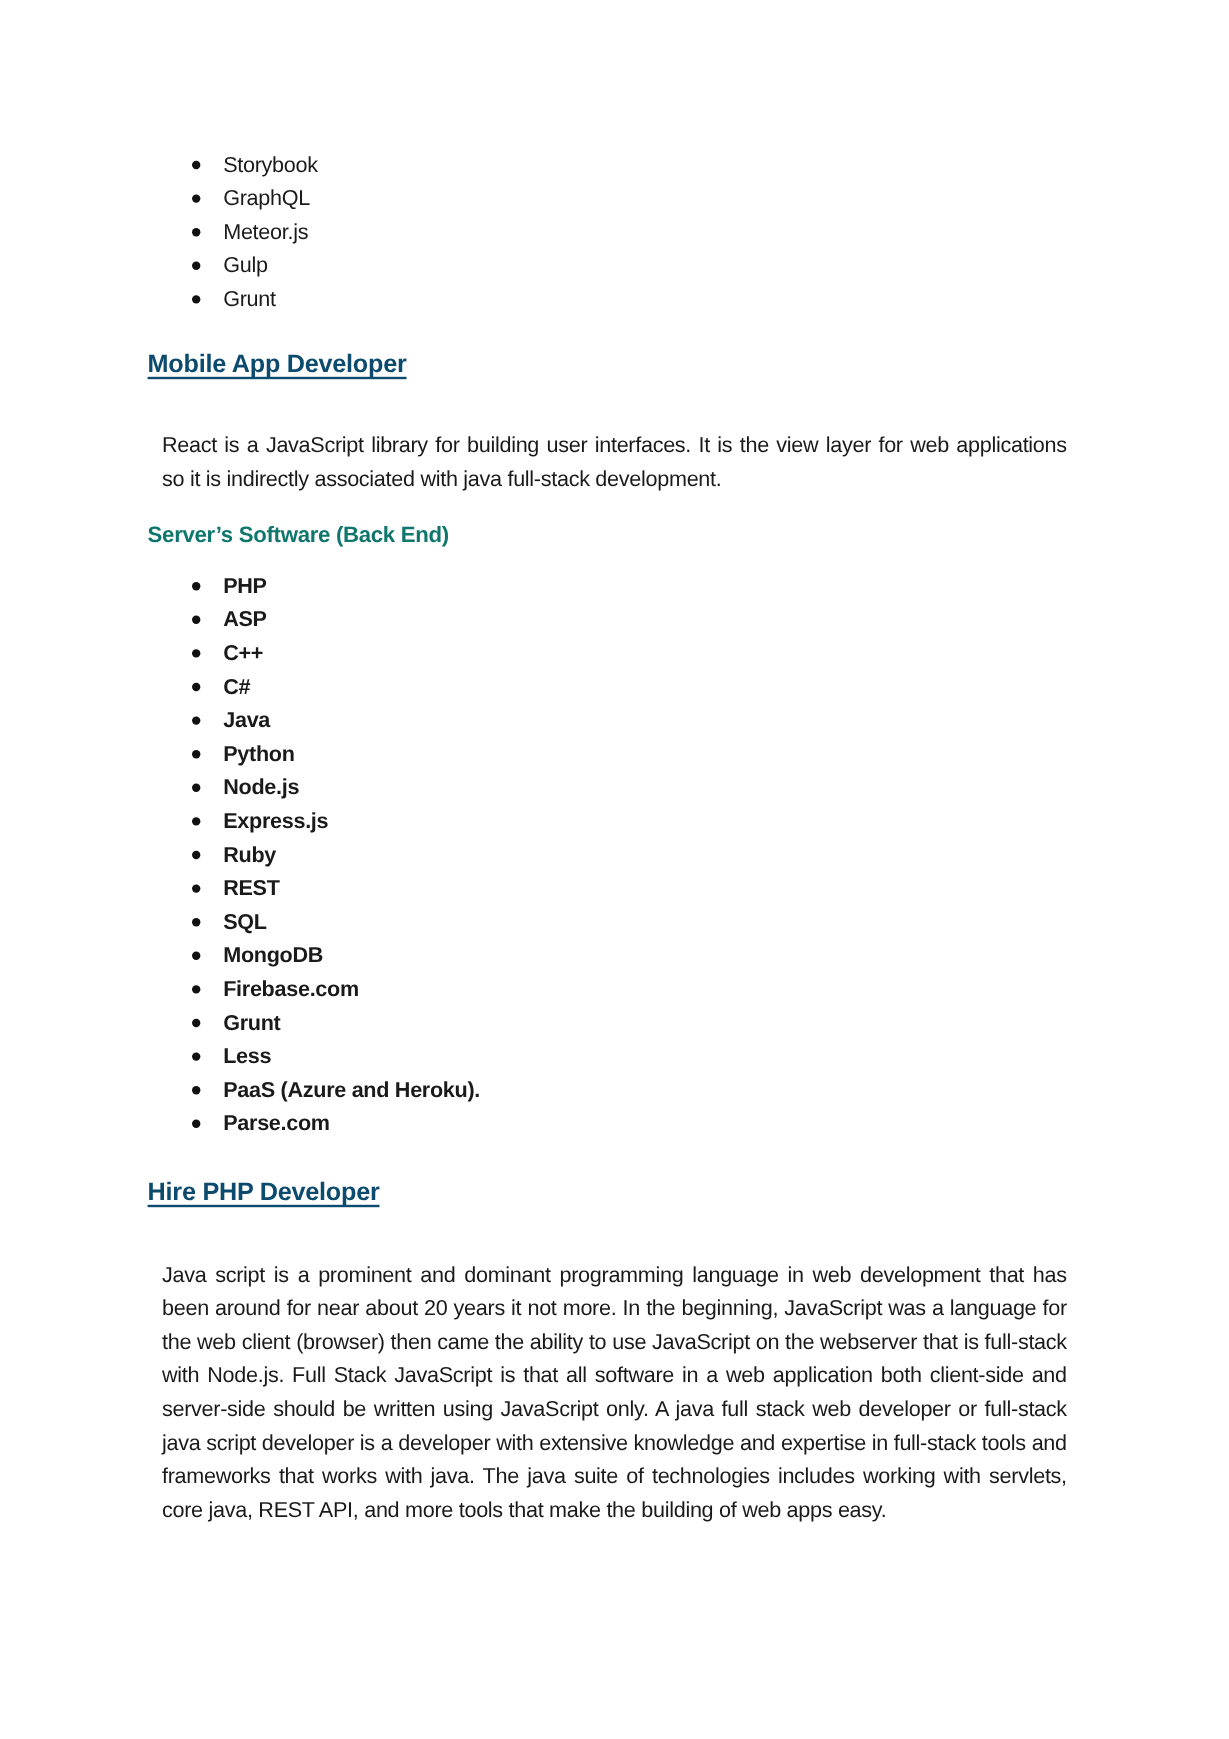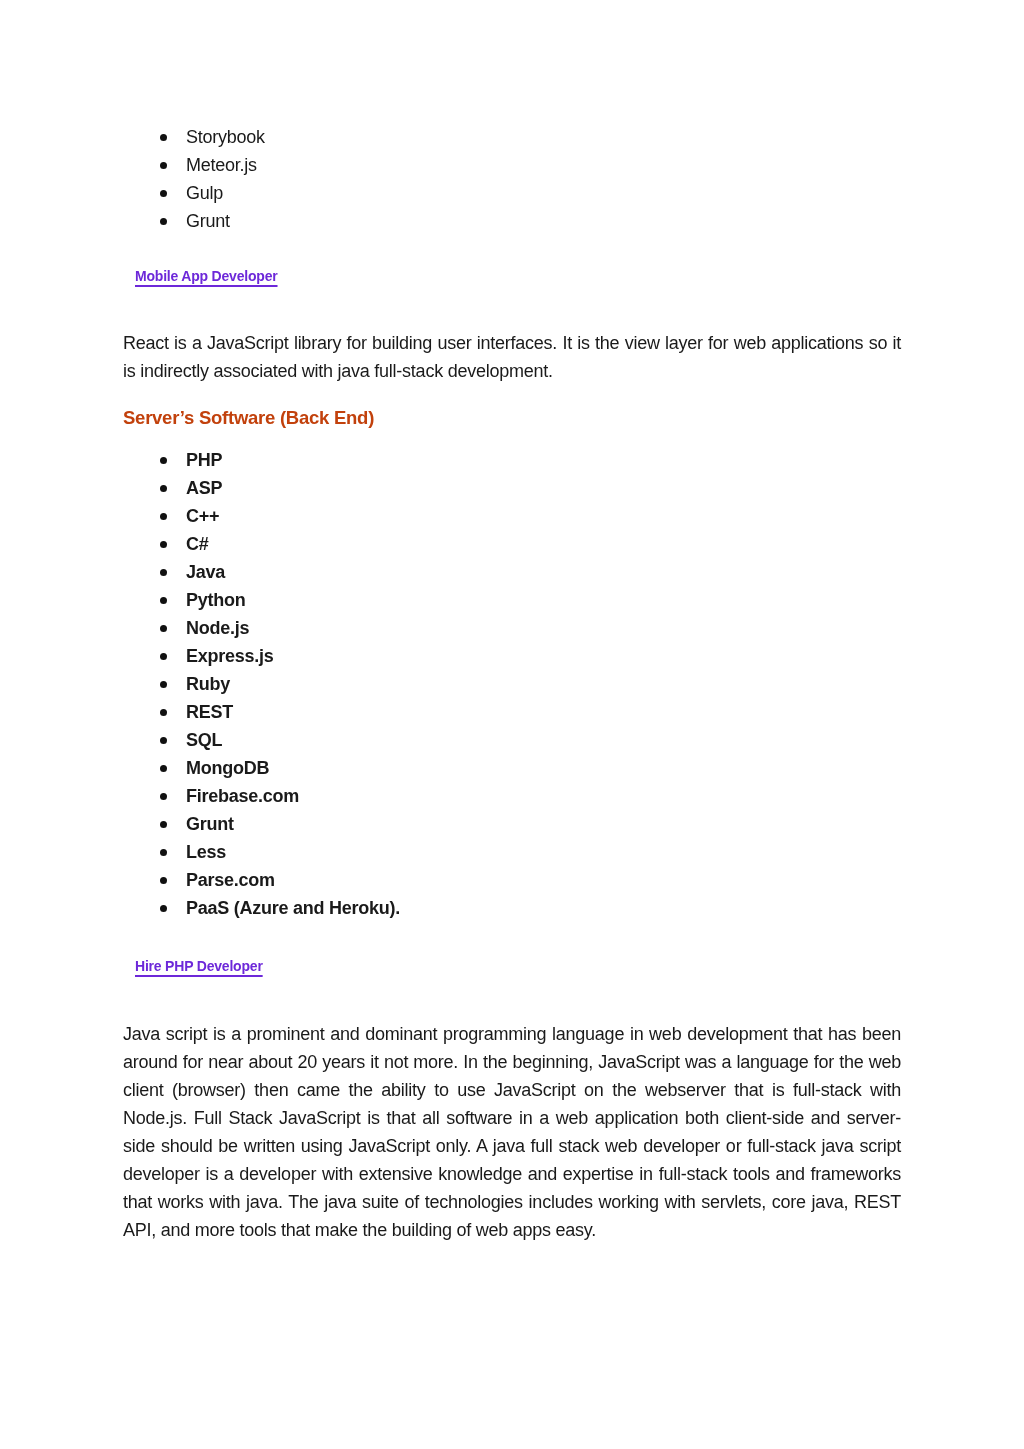--- a/index.html
+++ b/index.html
@@ -18,60 +18,64 @@
     overflow: hidden;
   }
   ul.doc-list { list-style: none; margin: 0; padding: 0; }
   ul.doc-list li { position: relative; padding-left: 63px; line-height: 28px; }
   ul.doc-list li .bullet {
     position: absolute; left: 37px; top: 11px;
     width: 7px; height: 7px; border-radius: 50%;
     background: #111111;
   }
   .doc-heading {
-    margin: 13px 0 0 12px;
-    font-size: 14px;
+    margin: 13px 0 0 0;
+    font-size: 21px;
     line-height: 30px;
     font-weight: bold;
-    color: #6d28d9;
+    color: #0c4a6e;
     text-decoration: underline;
     text-decoration-thickness: 2px;
     text-underline-offset: 4px;
     letter-spacing: -0.2px;
     cursor: pointer;
     display: inline-block;
   }
   .heading-row { margin: 0; }
   .heading-row.h1 { margin-top: 13px; }
   .heading-row.h2 { margin-top: 16px; }
   .doc-para {
-    margin: 0;
+    margin: 12px;
     text-align: justify;
     text-justify: inter-word;
   }
   .para-react { margin-top: 38px; }
   .para-java  { margin-top: 39px; }
   .doc-sub {
     margin: 19px 0 0 0;
     font-size: 18.5px;
     line-height: 28px;
     font-weight: bold;
-    color: #c2410c;
+    color: #0f766e;
   }
   .backend-list { margin-top: 14px !important; font-weight: bold; }
 </style>
 </head>
 <body>
 
 <div class="page">
 
   <ul class="doc-list">
     <li>
       <span class="bullet"></span>
       <span>Storybook</span>
+    </li>
+    <li>
+      <span class="bullet"></span>
+      <span>GraphQL</span>
     </li>
     <li>
       <span class="bullet"></span>
       <span>Meteor.js</span>
     </li>
     <li>
       <span class="bullet"></span>
       <span>Gulp</span>
     </li>
     <li>
@@ -144,25 +148,25 @@
     <li>
       <span class="bullet"></span>
       <span>Grunt</span>
     </li>
     <li>
       <span class="bullet"></span>
       <span>Less</span>
     </li>
     <li>
       <span class="bullet"></span>
-      <span>Parse.com</span>
+      <span>PaaS (Azure and Heroku).</span>
     </li>
     <li>
       <span class="bullet"></span>
-      <span>PaaS (Azure and Heroku).</span>
+      <span>Parse.com</span>
     </li>
   </ul>
 
   <div class="heading-row h2">
     <h2 class="doc-heading">Hire PHP Developer</h2>
   </div>
 
   <p class="doc-para para-java">Java script is a prominent and dominant programming language in web development that has been around for near about 20 years it not more. In the beginning, JavaScript was a language for the web client (browser) then came the ability to use JavaScript on the webserver that is full-stack with Node.js. Full Stack JavaScript is that all software in a web application both client-side and server-side should be written using JavaScript only. A java full stack web developer or full-stack java script developer is a developer with extensive knowledge and expertise in full-stack tools and frameworks that works with java. The java suite of technologies includes working with servlets, core java, REST API, and more tools that make the building of web apps easy.</p>
 
 </div>

